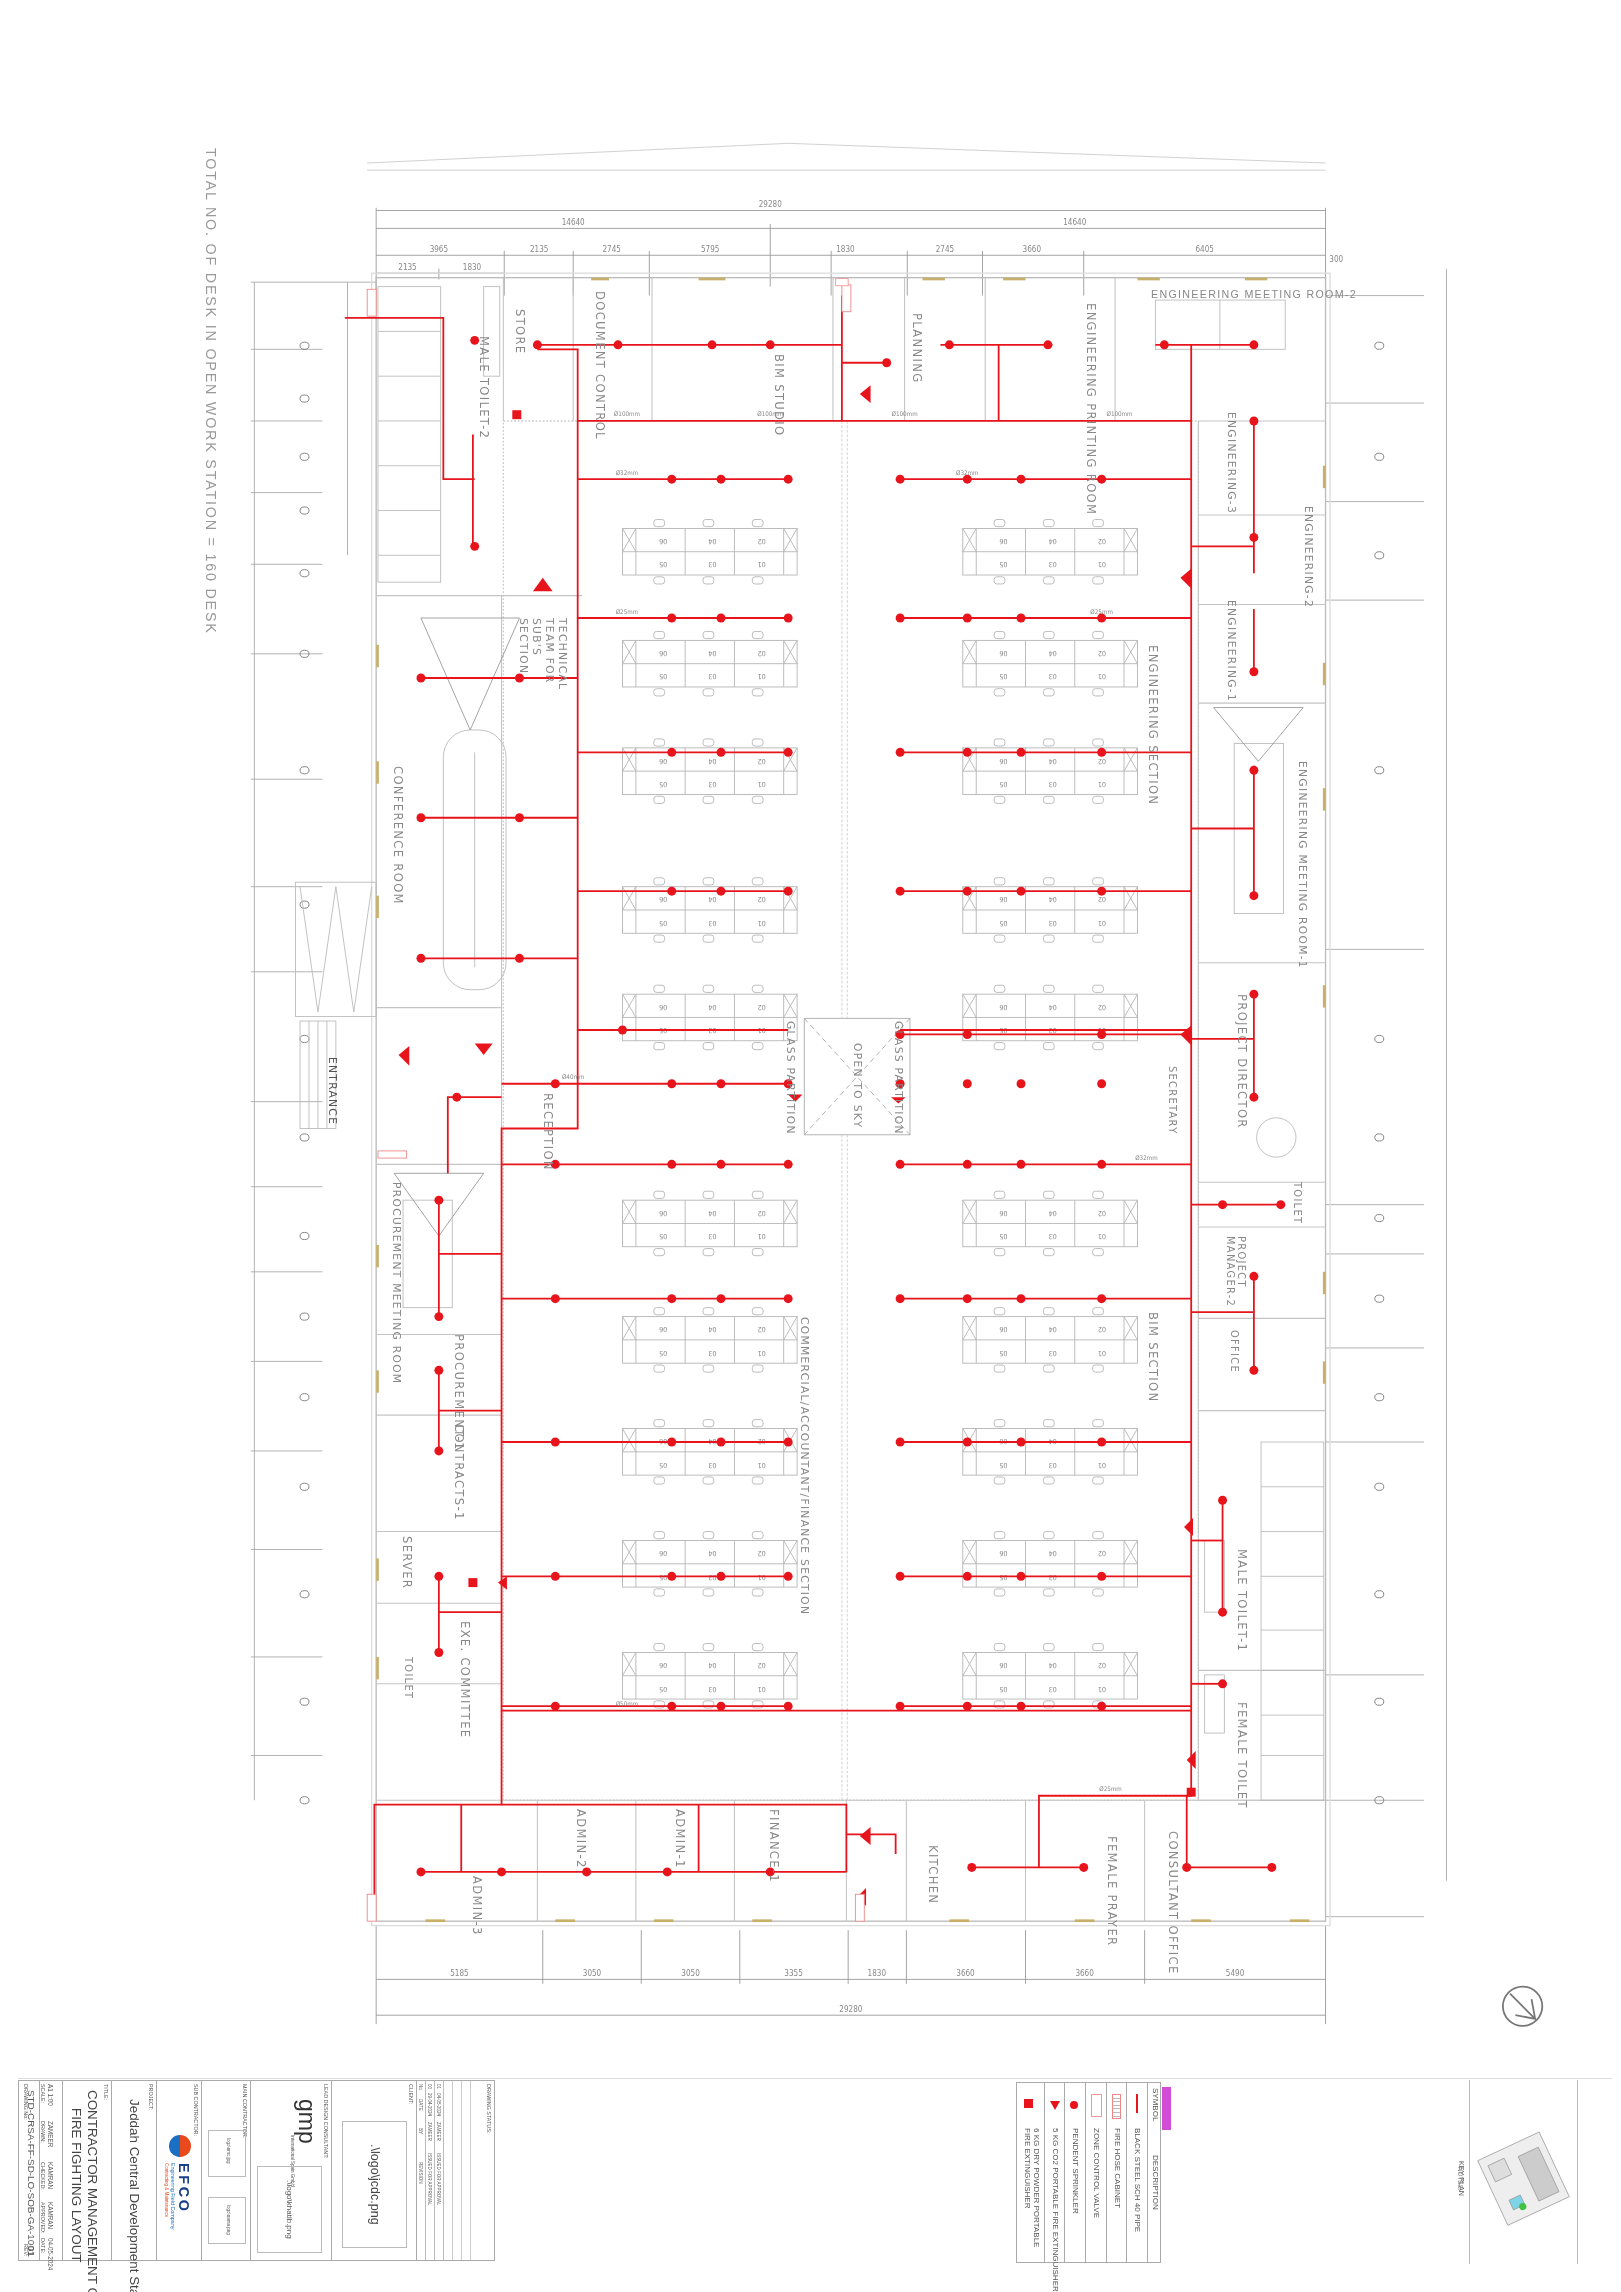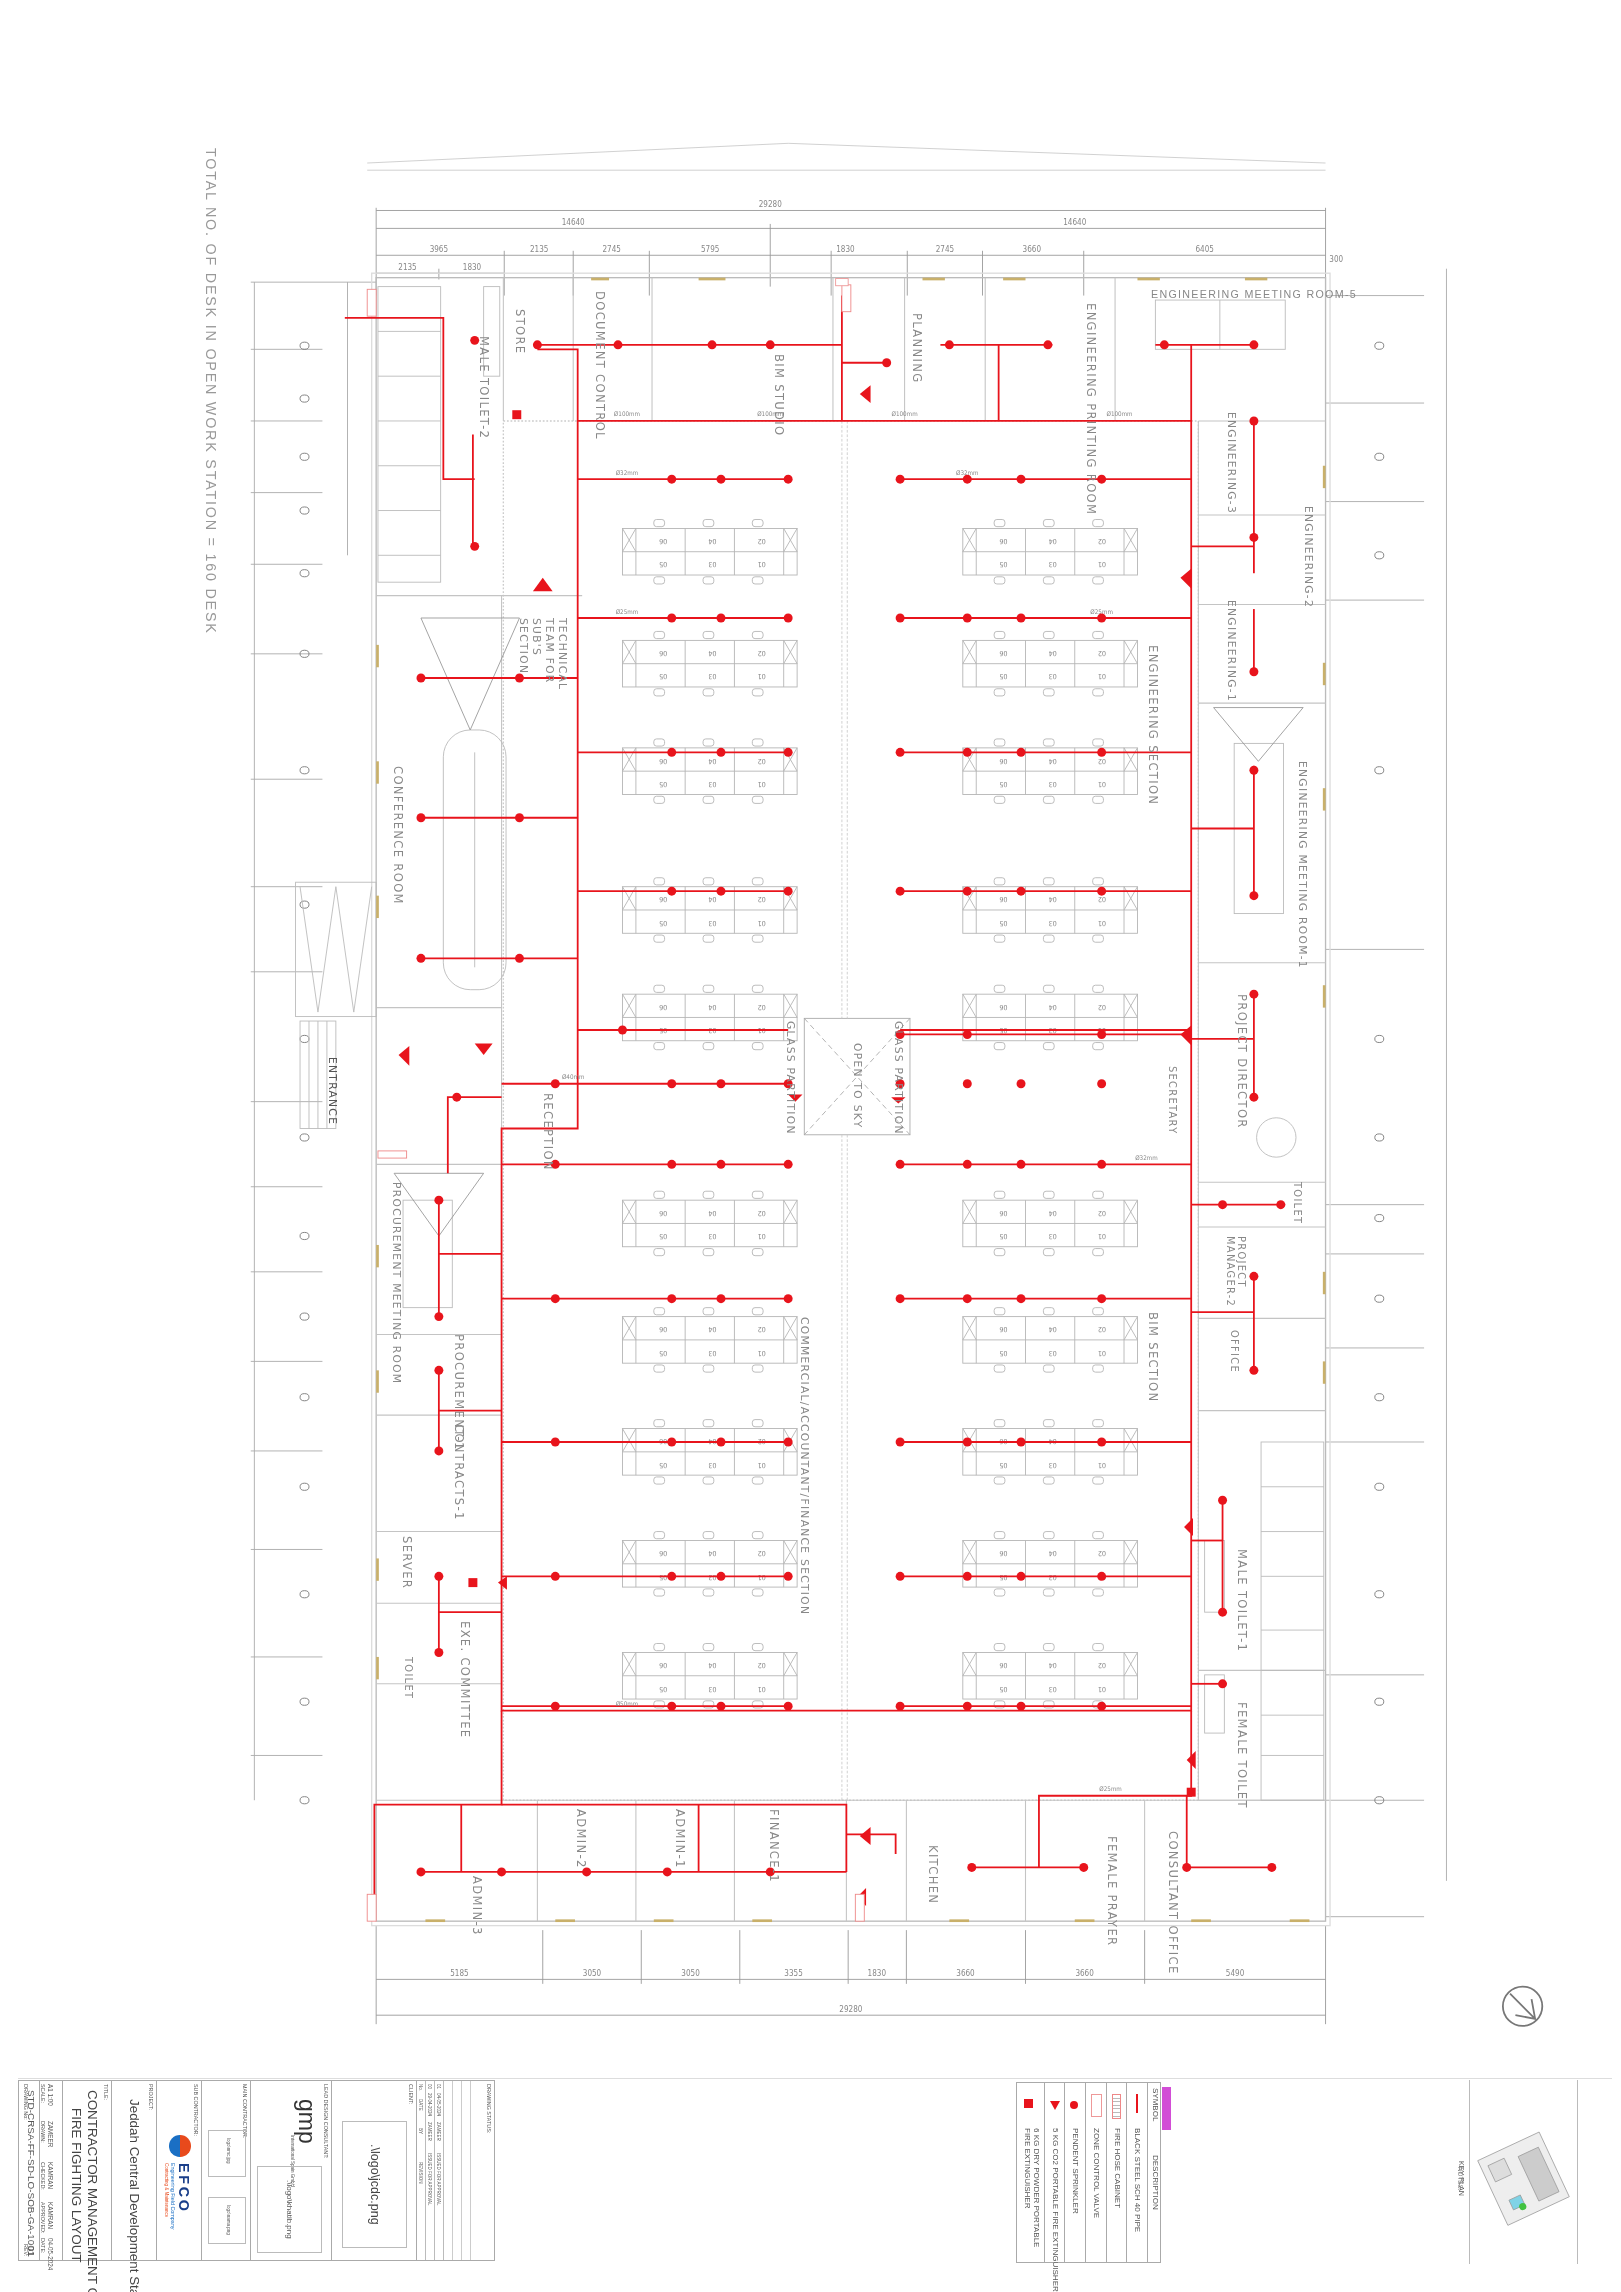--- a/index.html
+++ b/index.html
@@ -1036,21 +1036,21 @@
       <path d="M-14 -14 L14 14 M-8 10 L14 14 L10 -8" stroke-width="2"></path>
     </g>
   </svg>
 
   <div class="room-label" style="left:491px;top:336px;">MALE TOILET-2</div>
   <div class="room-label" style="left:527px;top:309px;">STORE</div>
   <div class="room-label" style="left:607px;top:291px;">DOCUMENT CONTROL</div>
   <div class="room-label" style="left:786px;top:354px;">BIM STUDIO</div>
   <div class="room-label" style="left:924px;top:313px;">PLANNING</div>
   <div class="room-label" style="left:1098px;top:303px;">ENGINEERING PRINTING ROOM</div>
-  <div style="position:absolute;left:1151px;top:288px;font-size:10.7px;letter-spacing:1.3px;color:#888;">ENGINEERING MEETING ROOM-5</div>
+  <div style="position:absolute;left:1151px;top:288px;font-size:10.7px;letter-spacing:1.3px;color:#888;">ENGINEERING MEETING ROOM-2</div>
   <div class="room-label" style="left:1238px;top:412px;font-size:10.7px;">ENGINEERING-3</div>
   <div class="room-label" style="left:1315px;top:506px;font-size:10.7px;">ENGINEERING-2</div>
   <div class="room-label" style="left:1238px;top:600px;font-size:10.7px;">ENGINEERING-1</div>
   <div class="room-label" style="left:1160px;top:645px;">ENGINEERING SECTION</div>
   <div class="room-label" style="left:1309px;top:761px;font-size:10.7px;">ENGINEERING MEETING ROOM-1</div>
   <div class="room-label" style="left:1249px;top:994px;">PROJECT DIRECTOR</div>
   <div class="room-label" style="left:1178px;top:1066px;font-size:9.9px;">SECRETARY</div>
   <div class="room-label" style="left:1303px;top:1182px;font-size:9.9px;">TOILET</div>
   <div class="room-label" style="left:1247px;top:1236px;font-size:9.9px;width:72px;white-space:normal;">PROJECT MANAGER-2</div>
   <div class="room-label" style="left:1240px;top:1330px;font-size:9.9px;">OFFICE</div>

